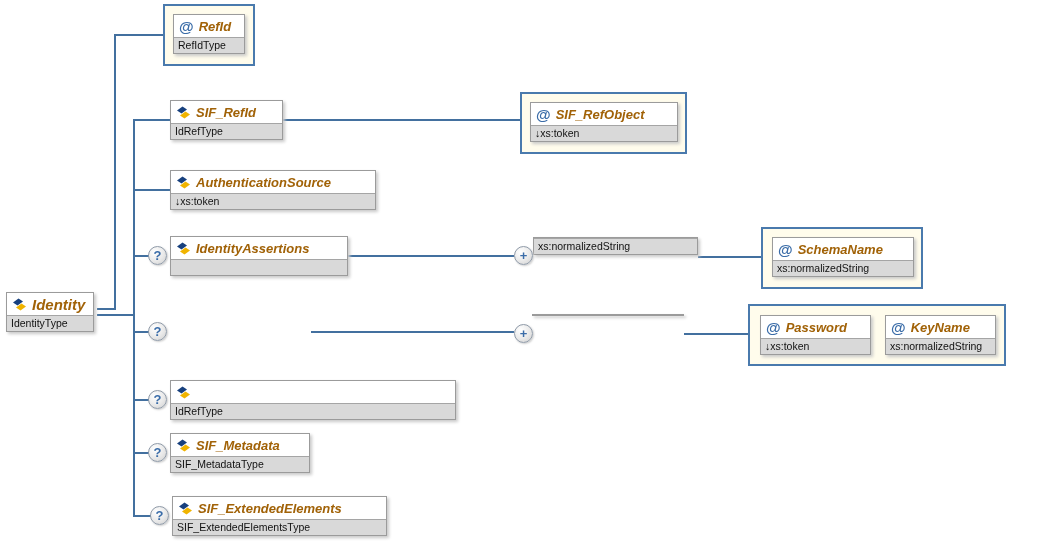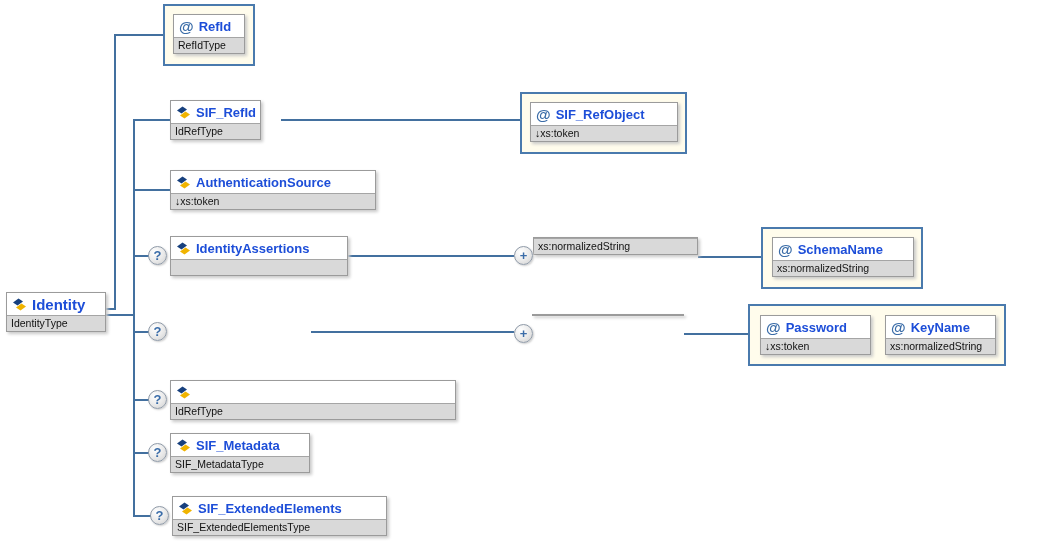--- a/index.html
+++ b/index.html
@@ -18,21 +18,21 @@
   }
   
   .ebox{
     position:absolute;background:#ffffff;border:1px solid #9b9b9b;
     box-shadow:2px 2px 3px #c9c9c9;box-sizing:border-box;
   }
   .ebox .title{
     height:22px;display:flex;align-items:center;gap:5px;
     padding:0 4px 0 5px;white-space:nowrap;overflow:hidden;background:#ffffff;
   }
-  .ebox .nm{font-weight:bold;font-size:13px;color:#1d4ed8;}
+  .ebox .nm{font-weight:bold;font-size:13px;color:#a16207;font-style:italic;}
   .ebox.rootbox .nm{font-size:15px;}
   .ebox .band{
     height:15px;line-height:15px;background:#d9d9d9;border-top:1px solid #a5a5a5;
     font-size:10.5px;color:#111;padding:0 4px;white-space:nowrap;overflow:hidden;
   }
   .el-icon{width:15px;height:13px;flex:0 0 15px;}
   .at-icon{
     font-weight:bold;font-size:15px;color:#3a6ca8;line-height:1;
     flex:0 0 auto;
   }
@@ -63,42 +63,42 @@
   <div class="hl" style="left:133px;top:331px;width:17px"></div>
   <div class="hl" style="left:133px;top:399px;width:17px"></div>
   <div class="hl" style="left:133px;top:452px;width:17px"></div>
   <div class="hl" style="left:133px;top:515px;width:19px"></div>
   <div class="hl" style="left:281px;top:119px;width:239px"></div>
   <div class="hl" style="left:348px;top:255px;width:166px"></div>
   <div class="hl" style="left:698px;top:256px;width:63px"></div>
   <div class="hl" style="left:311px;top:331px;width:203px"></div>
   <div class="hl" style="left:684px;top:333px;width:64px"></div>
 
-  <div class="ebox rootbox" style="left:6px;top:292px;width:100px">
+  <div class="ebox rootbox" style="left:6px;top:292px;width:88px">
     <div class="title">
       <svg class="el-icon" viewBox="0 0 15 13">
         <polygon points="1,4.5 6.5,0.5 11,3.5 5.5,7.5" fill="#17407e"></polygon>
         <polygon points="4,9.5 9.5,5.5 14,8.5 8.5,12.5" fill="#f0b400"></polygon>
       </svg>
       <span class="nm">Identity</span>
     </div>
     <div class="band">IdentityType</div>
   </div>
 
   <div class="obox" style="left:163px;top:4px;width:92px;height:62px">
     <div class="ebox" style="left:8px;top:8px;width:72px">
       <div class="title">
         <span class="at-icon">@</span>
         <span class="nm">RefId</span>
       </div>
       <div class="band">RefIdType</div>
     </div>
   </div>
 
-  <div class="ebox" style="left:170px;top:100px;width:91px">
+  <div class="ebox" style="left:170px;top:100px;width:113px">
     <div class="title">
       <svg class="el-icon" viewBox="0 0 15 13">
         <polygon points="1,4.5 6.5,0.5 11,3.5 5.5,7.5" fill="#17407e"></polygon>
         <polygon points="4,9.5 9.5,5.5 14,8.5 8.5,12.5" fill="#f0b400"></polygon>
       </svg>
       <span class="nm">SIF_RefId</span>
     </div>
     <div class="band">IdRefType</div>
   </div>
 

